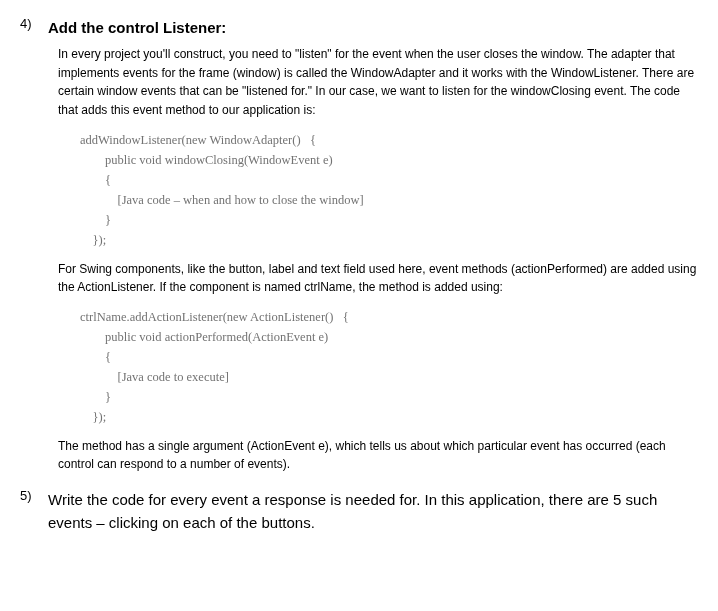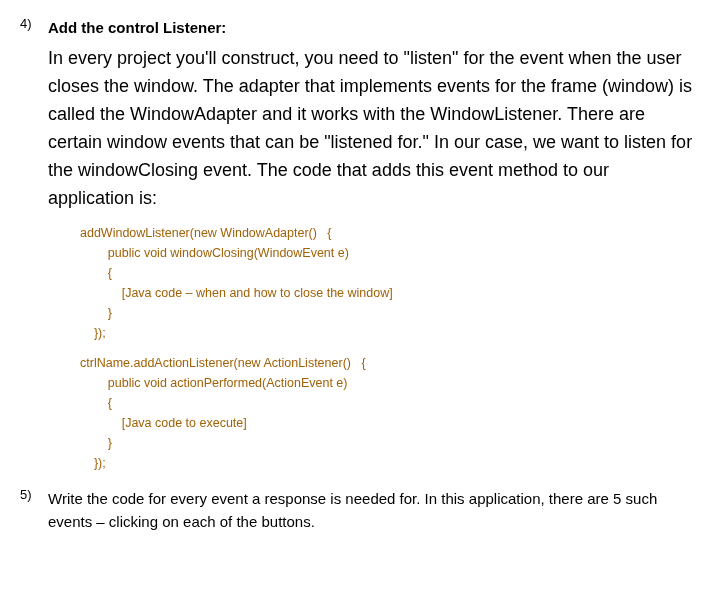--- a/index.html
+++ b/index.html
@@ -27,31 +27,31 @@
     .section-number {
       min-width: 28px;
       font-size: 13px;
     }
     .section-text {
       flex: 1;
       line-height: 1.55;
       font-size: 15px;
     }
     .code-block {
-      font-family: Liberation Sans, sans-serif;
+      font-family: Liberation Serif, serif;
       font-size: 12.5px;
       margin: 10px 0 10px 60px;
       line-height: 1.6;
-      color: #a16207;
+      color: #737373;
       white-space: pre;
     }
     .body-text {
-      margin-left: 28px;
+      margin-left: 38px;
       line-height: 1.55;
-      font-size: 18px;
+      font-size: 12px;
       margin-bottom: 10px;
     }
     .item5-heading {
       display: flex;
       align-items: flex-start;
       margin-top: 14px;
     }
   </style>
 </head>
 <body>
@@ -66,26 +66,28 @@
 
   <div class="body-text">In every project you'll construct, you need to "listen" for the event when the user closes the window. The adapter that implements events for the frame (window) is called the WindowAdapter and it works with the WindowListener. There are certain window events that can be "listened for." In our case, we want to listen for the windowClosing event. The code that adds this event method to our application is:</div>
 
   <div class="code-block">addWindowListener(new WindowAdapter()   {
         public void windowClosing(WindowEvent e)
         {
             [Java code – when and how to close the window]
         }
     });</div>
 
+  <div class="body-text">For Swing components, like the button, label and text field used here, event methods (actionPerformed) are added using the ActionListener. If the component is named ctrlName, the method is added using:</div>
 
   <div class="code-block">ctrlName.addActionListener(new ActionListener()   {
         public void actionPerformed(ActionEvent e)
         {
             [Java code to execute]
         }
     });</div>
 
+  <div class="body-text">The method has a single argument (ActionEvent e), which tells us about which particular event has occurred (each control can respond to a number of events).</div>
 </div>
 
 <div class="section item5-heading">
   <span class="section-number">5)</span>
   <span class="section-text">Write the code for every event a response is needed for. In this application, there are 5 such events – clicking on each of the buttons.</span>
 </div>
 
 </body></html>

